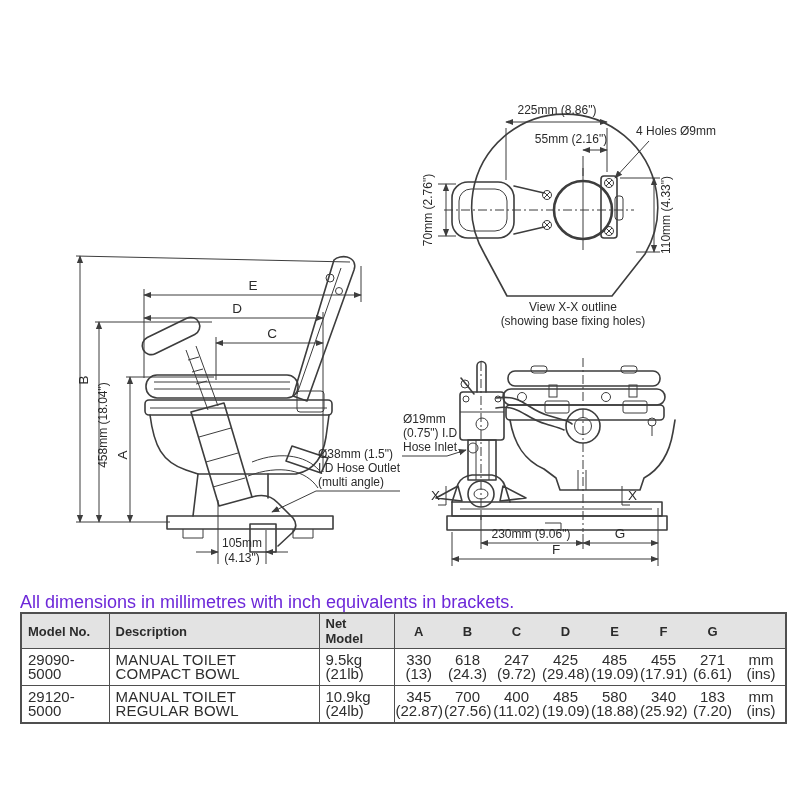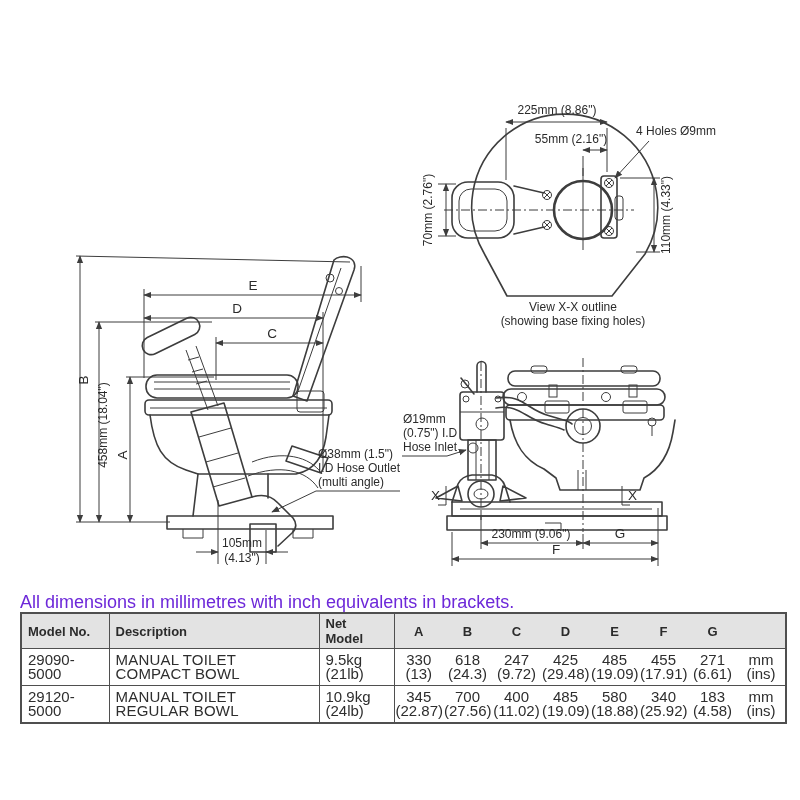--- a/index.html
+++ b/index.html
@@ -304,21 +304,21 @@
       <td class="num">
             <div>580</div>
             <div>(18.88)</div>
           </td>
       <td class="num">
             <div>340</div>
             <div>(25.92)</div>
           </td>
       <td class="num">
             <div>183</div>
-            <div>(4.58)</div>
+            <div>(7.20)</div>
           </td>
       <td class="num">
             <div>mm</div>
             <div>(ins)</div>
           </td>
     </tr>
   </tbody>
 </table>
 
 </div>

